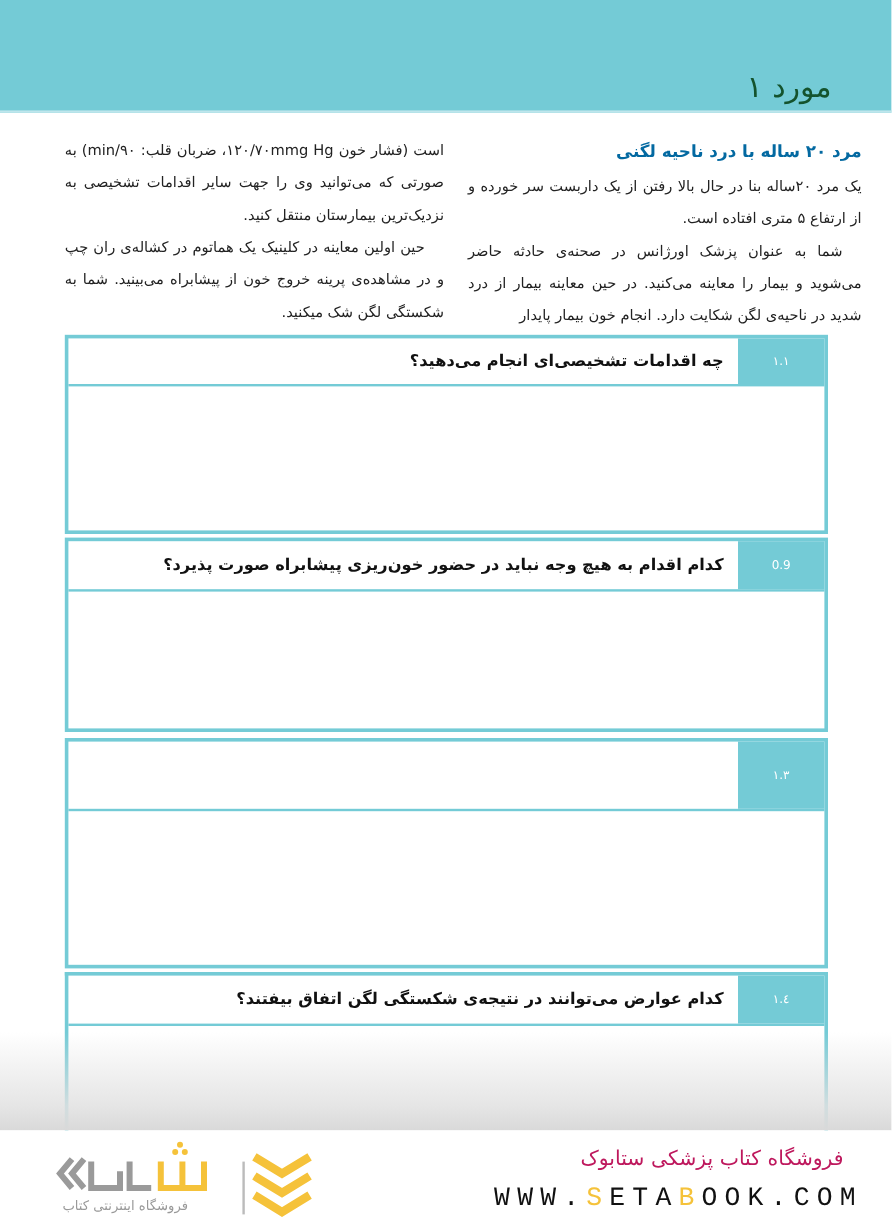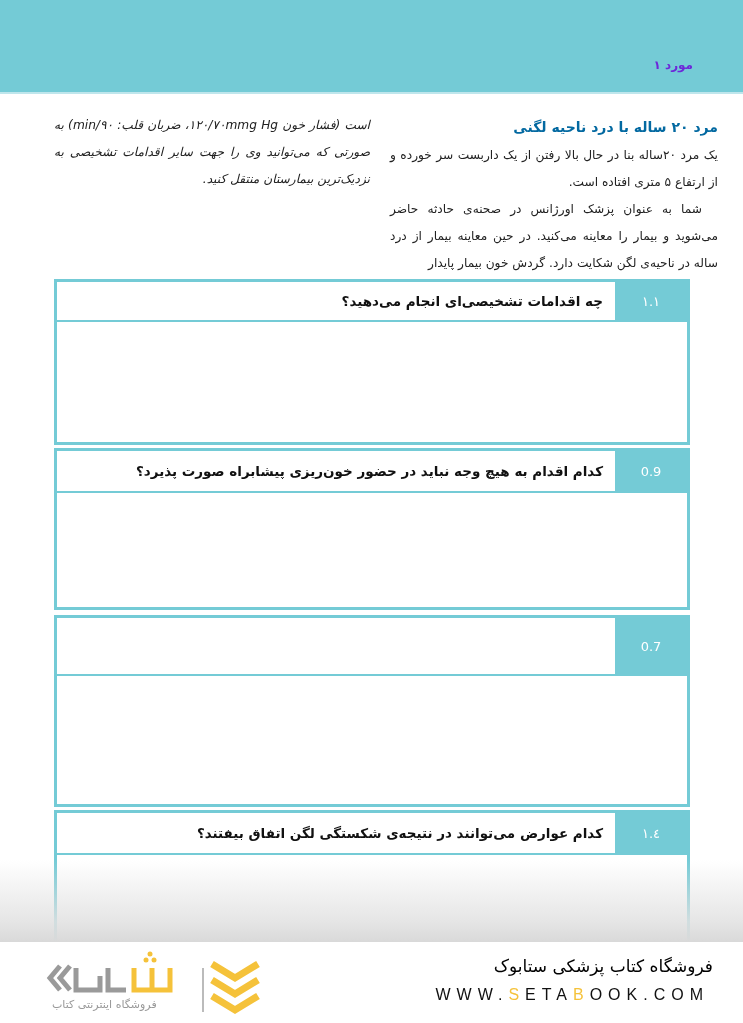--- a/index.html
+++ b/index.html
@@ -9,73 +9,73 @@
     font-family: "DejaVu Sans", sans-serif;
     direction: rtl;
   }
   .header-band {
     position: absolute; left: 0; top: 0; width: 743px; height: 92px;
     background: #74cbd6;
     border-bottom: 2px solid #bfe6ec;
   }
   .header-title {
     position: absolute; right: 50px; top: 58px;
-    color: #6d28d9; font-size: 12px; font-weight: bold;
+    color: #14532d; font-size: 25px; font-weight: normal;
   }
   .intro {
     position: absolute; top: 112px; left: 42px; width: 676px; height: 160px;
   }
   .col {
     position: absolute; top: 0; width: 328px;
     font-size: 12.2px; line-height: 27px; color: #222;
     text-align: justify; text-align-last: right;
   }
   .col-right { right: 0; }
-  .col-left { left: 12px; width: 316px; font-style: italic; }
+  .col-left { left: 12px; width: 316px; }
   .case-title {
     color: #0369a1; font-weight: bold; font-size: 14px; line-height: 30px;
   }
   .indent { text-indent: 16px; }
 
   .qbox {
     position: absolute; left: 54px; width: 630px;
     border: 3px solid #74cbd6; background: #ffffff;
   }
   .qhead {
     display: flex; flex-direction: row; align-items: stretch;
     border-bottom: 2px solid #74cbd6;
   }
   .qnum {
     width: 72px; background: #74cbd6; color: #ffffff;
-    font-size: 13px; display: flex; align-items: center; justify-content: center;
+    font-size: 10px; display: flex; align-items: center; justify-content: center;
     flex-shrink: 0; direction: ltr;
   }
   .qtext {
     flex: 1; padding: 4px 12px 16px 8px;
     font-size: 13.5px; font-weight: bold; color: #111; line-height: 24px;
     text-align: right;
   }
   .qanswer { width: 100%; }
 
   .fade {
     position: absolute; left: 0; top: 860px; width: 743px; height: 82px;
     background: linear-gradient(to bottom, rgba(255,255,255,0) 0%, rgba(225,225,225,0.85) 75%, #d9d9d9 100%);
   }
   .footer {
     position: absolute; left: 0; top: 942px; width: 743px; height: 81px;
     background: #ffffff;
   }
   .footer-store {
-    position: absolute; right: 30px; top: 14px;
-    font-size: 17px; color: #000000;
+    position: absolute; right: 40px; top: 14px;
+    font-size: 17px; color: #be185d;
   }
   .footer-url {
-    position: absolute; right: 34px; top: 44px; direction: ltr;
-    font-size: 16px; letter-spacing: 6px; color: #111;
-    font-family: Liberation Sans, sans-serif;
+    position: absolute; right: 24px; top: 44px; direction: ltr;
+    font-size: 22px; letter-spacing: 6px; color: #111;
+    font-family: Liberation Mono, monospace;
   }
   .footer-url .hl { color: #f5c23a; }
   .logo {
     position: absolute; left: 30px; top: 8px; width: 250px; height: 70px;
   }
   .logo-text {
     position: absolute; left: 22px; top: 48px; font-size: 11px; color: #999;
   }
   .logo-divider {
     position: absolute; left: 172px; top: 18px; width: 2px; height: 44px; background: #bbb;
@@ -85,24 +85,25 @@
 <body>
 
 <div class="header-band">
   <div class="header-title">مورد ۱</div>
 </div>
 
 <div class="intro">
   <div class="col col-right">
     <div class="case-title">مرد ۲۰ ساله با درد ناحیه لگنی</div>
     <div>یک مرد ۲۰ساله بنا در حال بالا رفتن از یک داربست سر خورده و از ارتفاع ۵ متری افتاده است.</div>
-    <div class="indent">شما به عنوان پزشک اورژانس در صحنه‌ی حادثه حاضر می‌شوید و بیمار را معاینه می‌کنید. در حین معاینه بیمار از درد ساله در ناحیه‌ی لگن شکایت دارد. گردش خون بیمار پایدار</div>
+    <div class="indent">شما به عنوان پزشک اورژانس در صحنه‌ی حادثه حاضر می‌شوید و بیمار را معاینه می‌کنید. در حین معاینه بیمار از درد شدید در ناحیه‌ی لگن شکایت دارد. انجام خون بیمار پایدار</div>
   </div>
   <div class="col col-left">
     <div>است (فشار خون ۱۲۰/۷۰mmg Hg، ضربان قلب: ۹۰/min) به صورتی که می‌توانید وی را جهت سایر اقدامات تشخیصی به نزدیک‌ترین بیمارستان منتقل کنید.</div>
+    <div class="indent">حین اولین معاینه در کلینیک یک هماتوم در کشاله‌ی ران چپ و در مشاهده‌ی پرینه خروج خون از پیشابراه می‌بینید. شما به شکستگی لگن شک میکنید.</div>
   </div>
 </div>
 
 <div class="qbox" style="top:279px;">
   <div class="qhead" style="height:38px;">
     <div class="qnum">۱.۱</div>
     <div class="qtext" style="padding-top:7px;">چه اقدامات تشخیصی‌ای انجام می‌دهید؟</div>
   </div>
   <div class="qanswer" style="height:120px;"></div>
 </div>
@@ -110,21 +111,21 @@
 <div class="qbox" style="top:448px;">
   <div class="qhead" style="height:40px;">
     <div class="qnum">0.9</div>
     <div class="qtext" style="padding-top:8px;">کدام اقدام به هیچ وجه نباید در حضور خون‌ریزی پیشابراه صورت پذیرد؟</div>
   </div>
   <div class="qanswer" style="height:114px;"></div>
 </div>
 
 <div class="qbox" style="top:615px;">
   <div class="qhead" style="height:56px;">
-    <div class="qnum">0.7</div>
+    <div class="qnum">۱.۳</div>
   </div>
   <div class="qanswer" style="height:128px;"></div>
 </div>
 
 <div class="qbox" style="top:810px; border-bottom:none; height:140px;">
   <div class="qhead" style="height:40px;">
     <div class="qnum">۱.٤</div>
     <div class="qtext" style="padding-top:8px;">کدام عوارض می‌توانند در نتیجه‌ی شکستگی لگن اتفاق بیفتند؟</div>
   </div>
   <div class="qanswer" style="height:96px;"></div>

